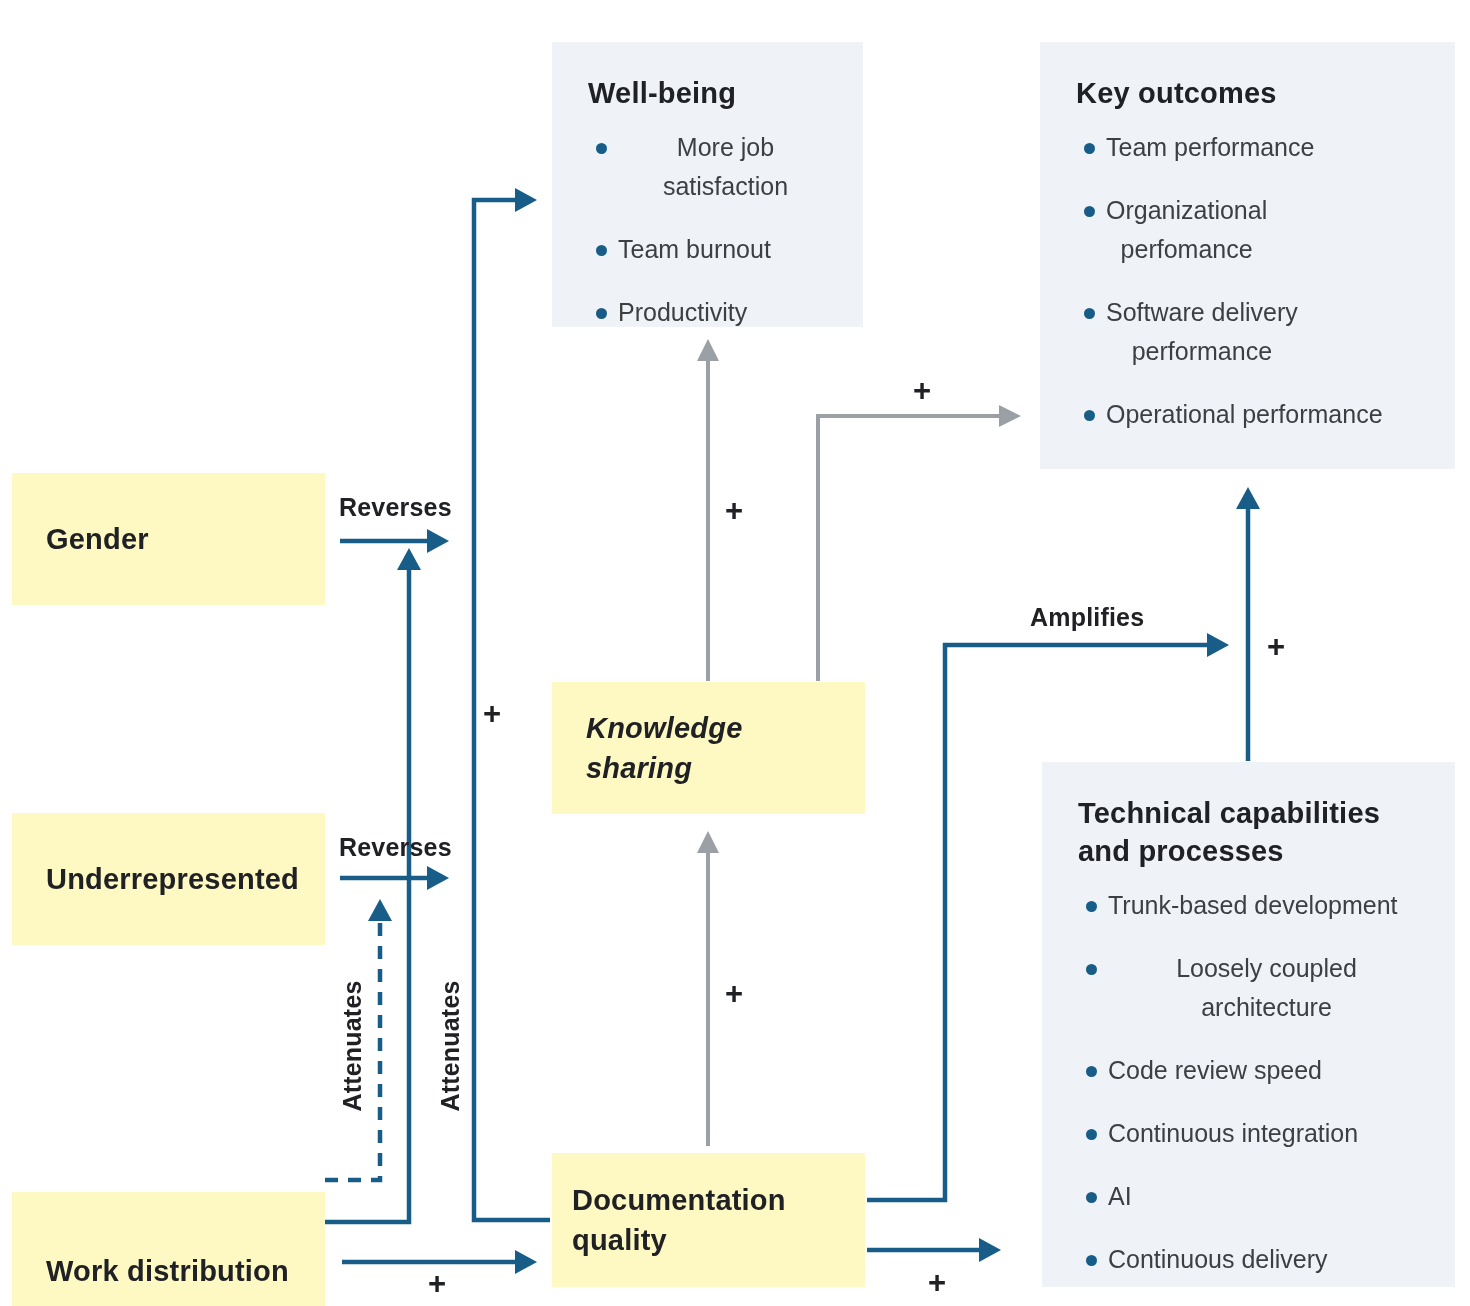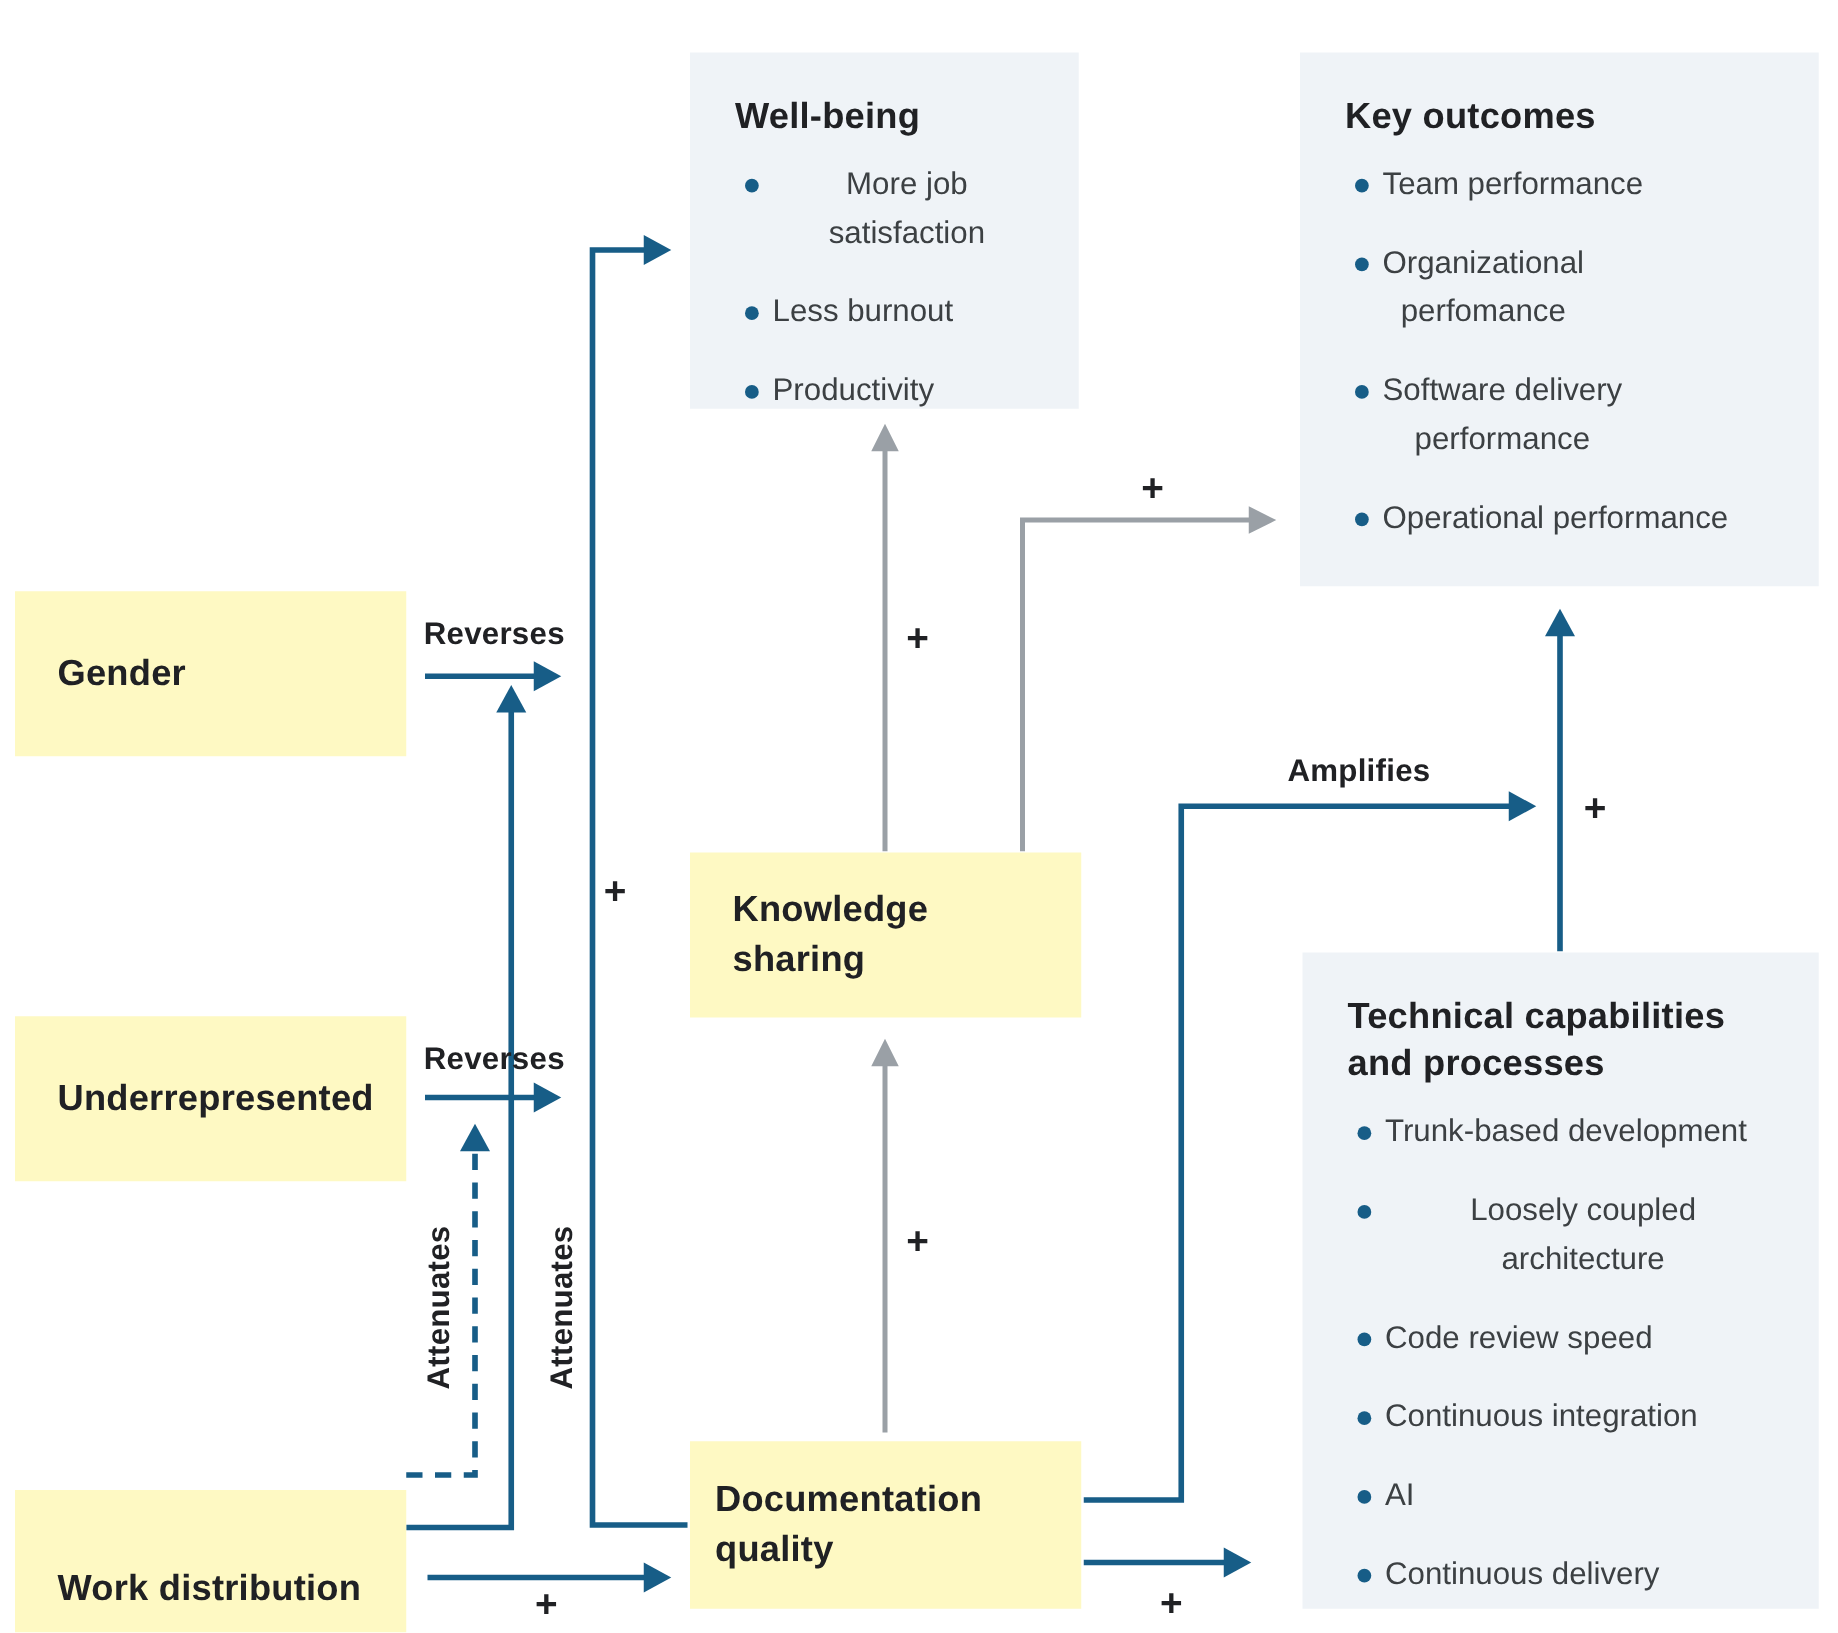--- a/index.html
+++ b/index.html
@@ -33,21 +33,21 @@
     font-size: 29px;
     font-weight: bold;
     line-height: 40px;
     color: #202124;
     white-space: pre-line;
     letter-spacing: 0.2px;
   }
   .node-gender        { left: 12px;  top: 473px;  width: 313px; height: 132px; }
   .node-underrep      { left: 12px;  top: 813px;  width: 313px; height: 132px; }
   .node-workdist      { left: 12px;  top: 1192px; width: 313px; height: 157px; }
-  .node-knowledge     { left: 552px; top: 682px;  width: 313px; height: 132px; }
+  .node-knowledge     { left: 552px; top: 682px;  width: 313px; height: 132px; font-style: italic; }
   .node-docquality    { left: 552px; top: 1153px; width: 313px; height: 134px; padding-left: 20px; }
 
   .panel {
     position: absolute;
     background: #eff3f7;
     box-sizing: border-box;
     padding: 32px 30px 44px 36px;
   }
   .panel-wellbeing    { left: 552px;  top: 42px;  width: 311px; height: 285px; }
   .panel-keyoutcomes  { left: 1040px; top: 42px;  width: 415px; height: 427px; }
@@ -175,21 +175,21 @@
 
   <div class="panel panel-wellbeing">
     <h2 class="panel-title">Well-being</h2>
     <ul>
       <li>
           <span class="dot"></span>
           <span class="txt">More job satisfaction</span>
         </li>
       <li>
           <span class="dot"></span>
-          <span class="txt">Less burnout</span>
+          <span class="txt">Team burnout</span>
         </li>
       <li>
           <span class="dot"></span>
           <span class="txt">Productivity</span>
         </li>
     </ul>
   </div>
 
   <div class="panel panel-keyoutcomes">
     <h2 class="panel-title">Key outcomes</h2>

